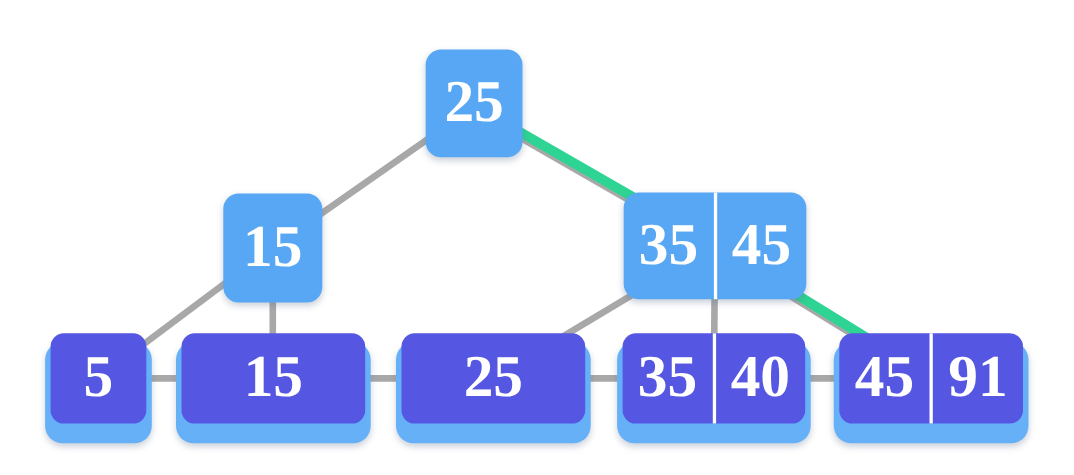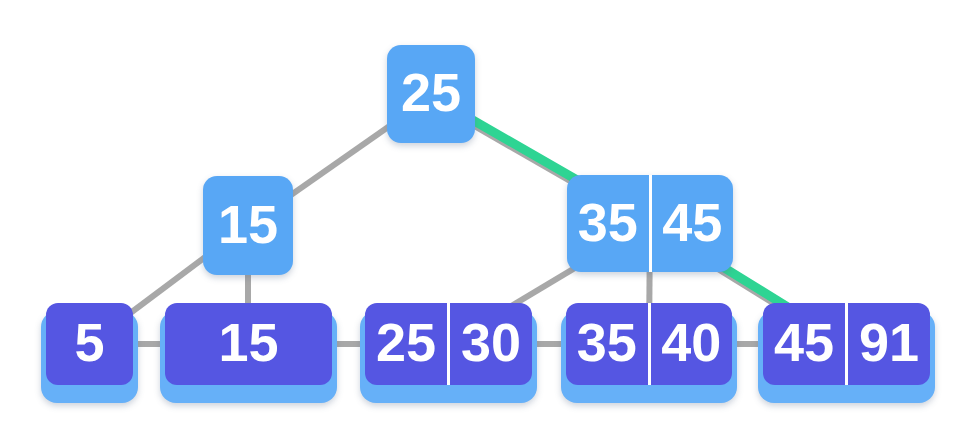--- a/index.html
+++ b/index.html
@@ -13,21 +13,21 @@
     --background: #ffffff;
   }
   * { margin: 0; padding: 0; box-sizing: border-box; }
   html, body { background: var(--background); }
   .canvas {
     position: relative;
     width: 976px;
     height: 432px;
     background: var(--background);
     overflow: hidden;
-    font-family: Liberation Sans, sans-serif;
+    font-family: Liberation Serif, serif;
   }
   .edges {
     position: absolute;
     left: 0; top: 0;
     width: 976px; height: 432px;
   }
   .edge { stroke: var(--edge); stroke-width: 6; }
   .edge-highlight { stroke: var(--highlight-edge); stroke-width: 9; stroke-linecap: round; }
   .node {
     position: absolute;
@@ -115,21 +115,20 @@
     <div class="leaf-base"></div>
     <div class="leaf-cells">
       <div class="cell">15</div>
     </div>
   </div>
 
   <div class="leaf" style="left:365px; width:167px;">
     <div class="leaf-base"></div>
     <div class="leaf-cells">
       <div class="cell">25</div>
-      <div class="cell">30</div>
     </div>
   </div>
 
   <div class="leaf" style="left:566px; width:166px;">
     <div class="leaf-base"></div>
     <div class="leaf-cells">
       <div class="cell">35</div>
       <div class="cell">40</div>
     </div>
   </div>

